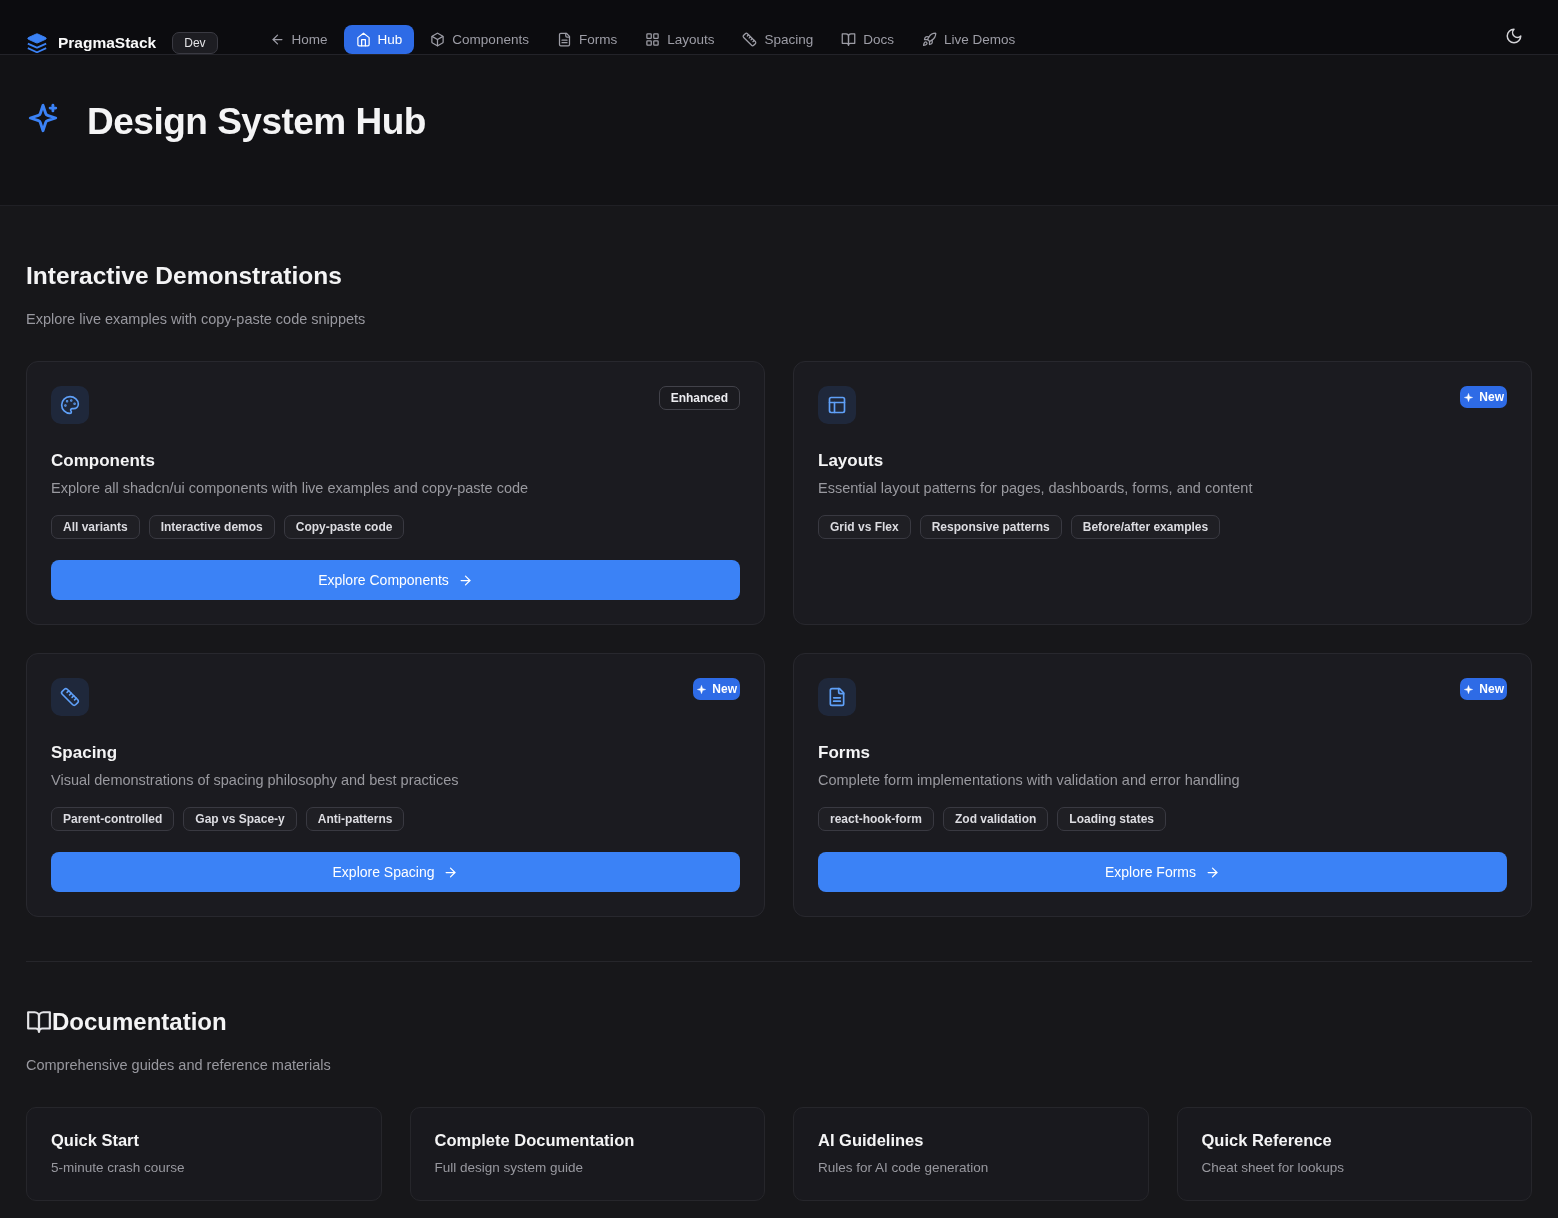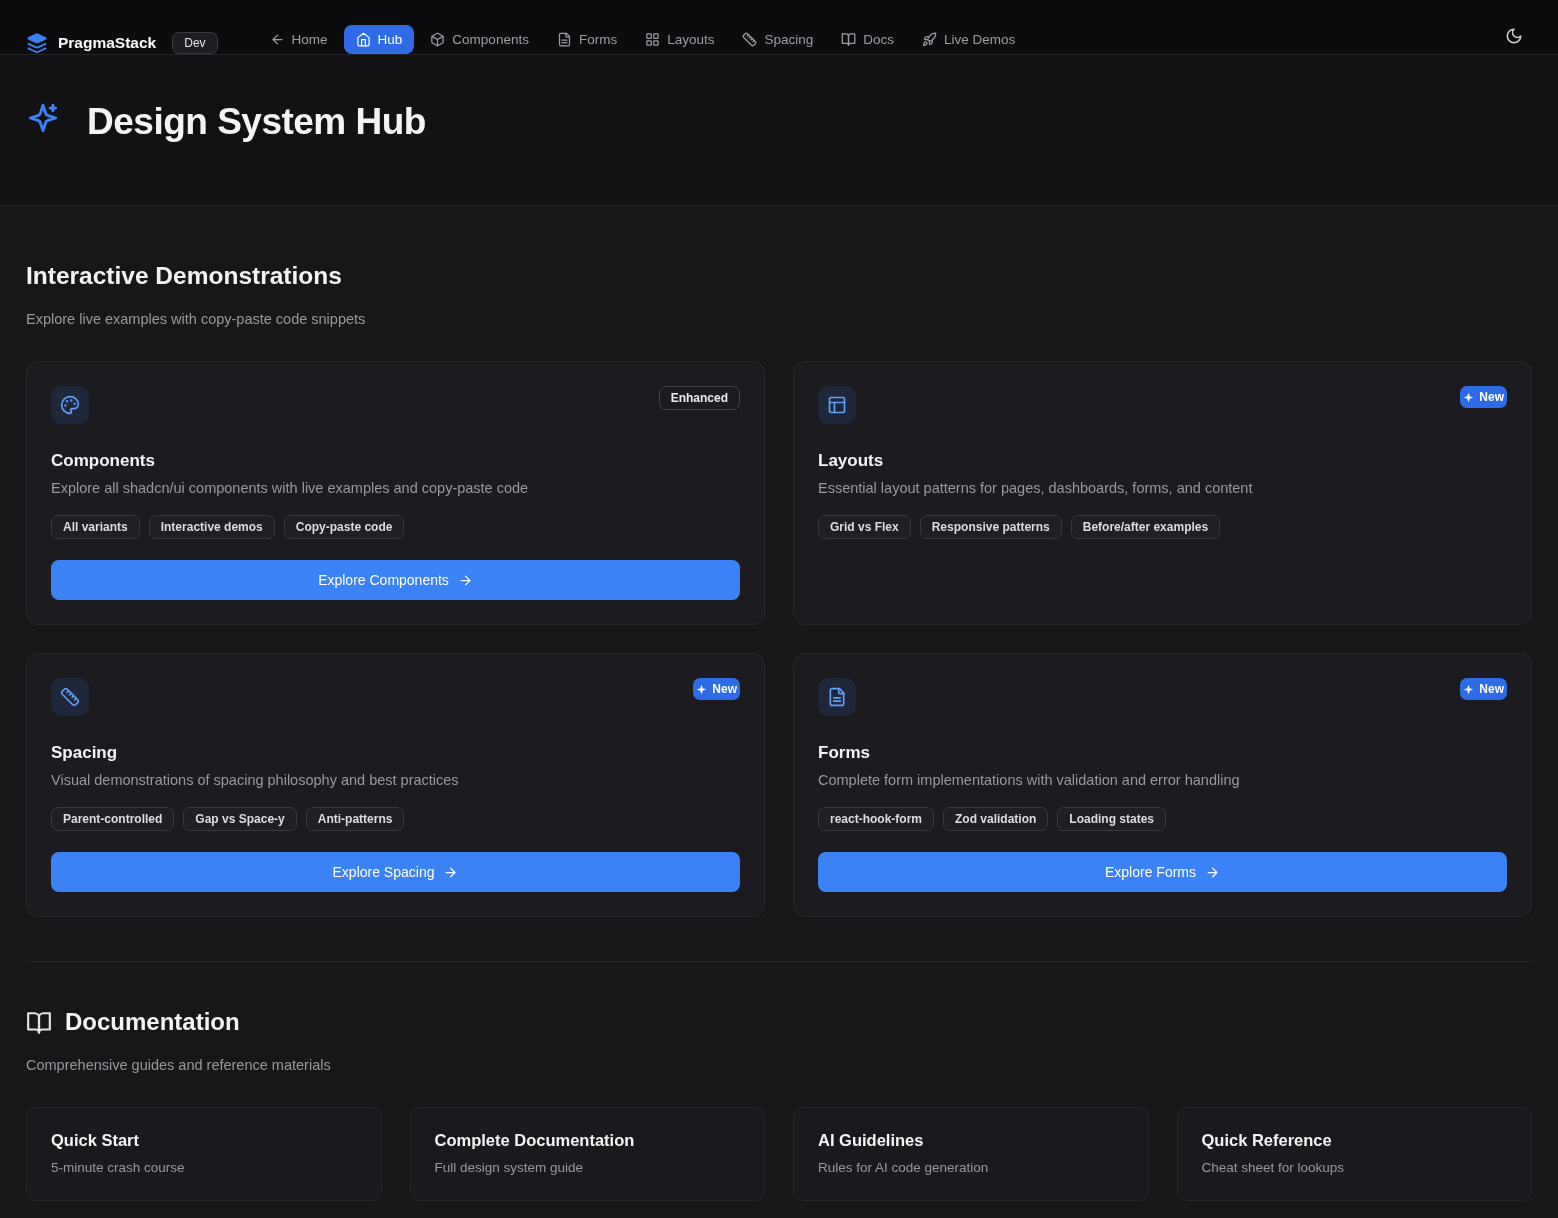--- a/index.html
+++ b/index.html
@@ -98,21 +98,21 @@
     color:#ffffff; font-size:14px; font-weight:500;
     font-family:"Liberation Sans", sans-serif;
     display:flex; align-items:center; justify-content:center; gap:9px;
     cursor:pointer;
   }
 
   .divider { margin-top:44px; border:none; border-top:1px solid #26262b; }
 
   
   .docs { padding-top:46px; }
-  .docs-head-row { display:flex; align-items:flex-end; gap:13px; }
+  .docs-head-row { display:flex; align-items:center; }
   .docs-head-row .book { color:#e4e4e7; }
   .docs-grid {
     margin-top:34px;
     display:grid; grid-template-columns:repeat(4,1fr); gap:28px;
   }
   .doc-card {
     background:#19191e; border:1px solid #26262b; border-radius:10px;
     padding:23px 24px; cursor:pointer; min-height:94px;
   }
   .doc-title { font-size:16.5px; font-weight:700; color:#f4f4f5; }

